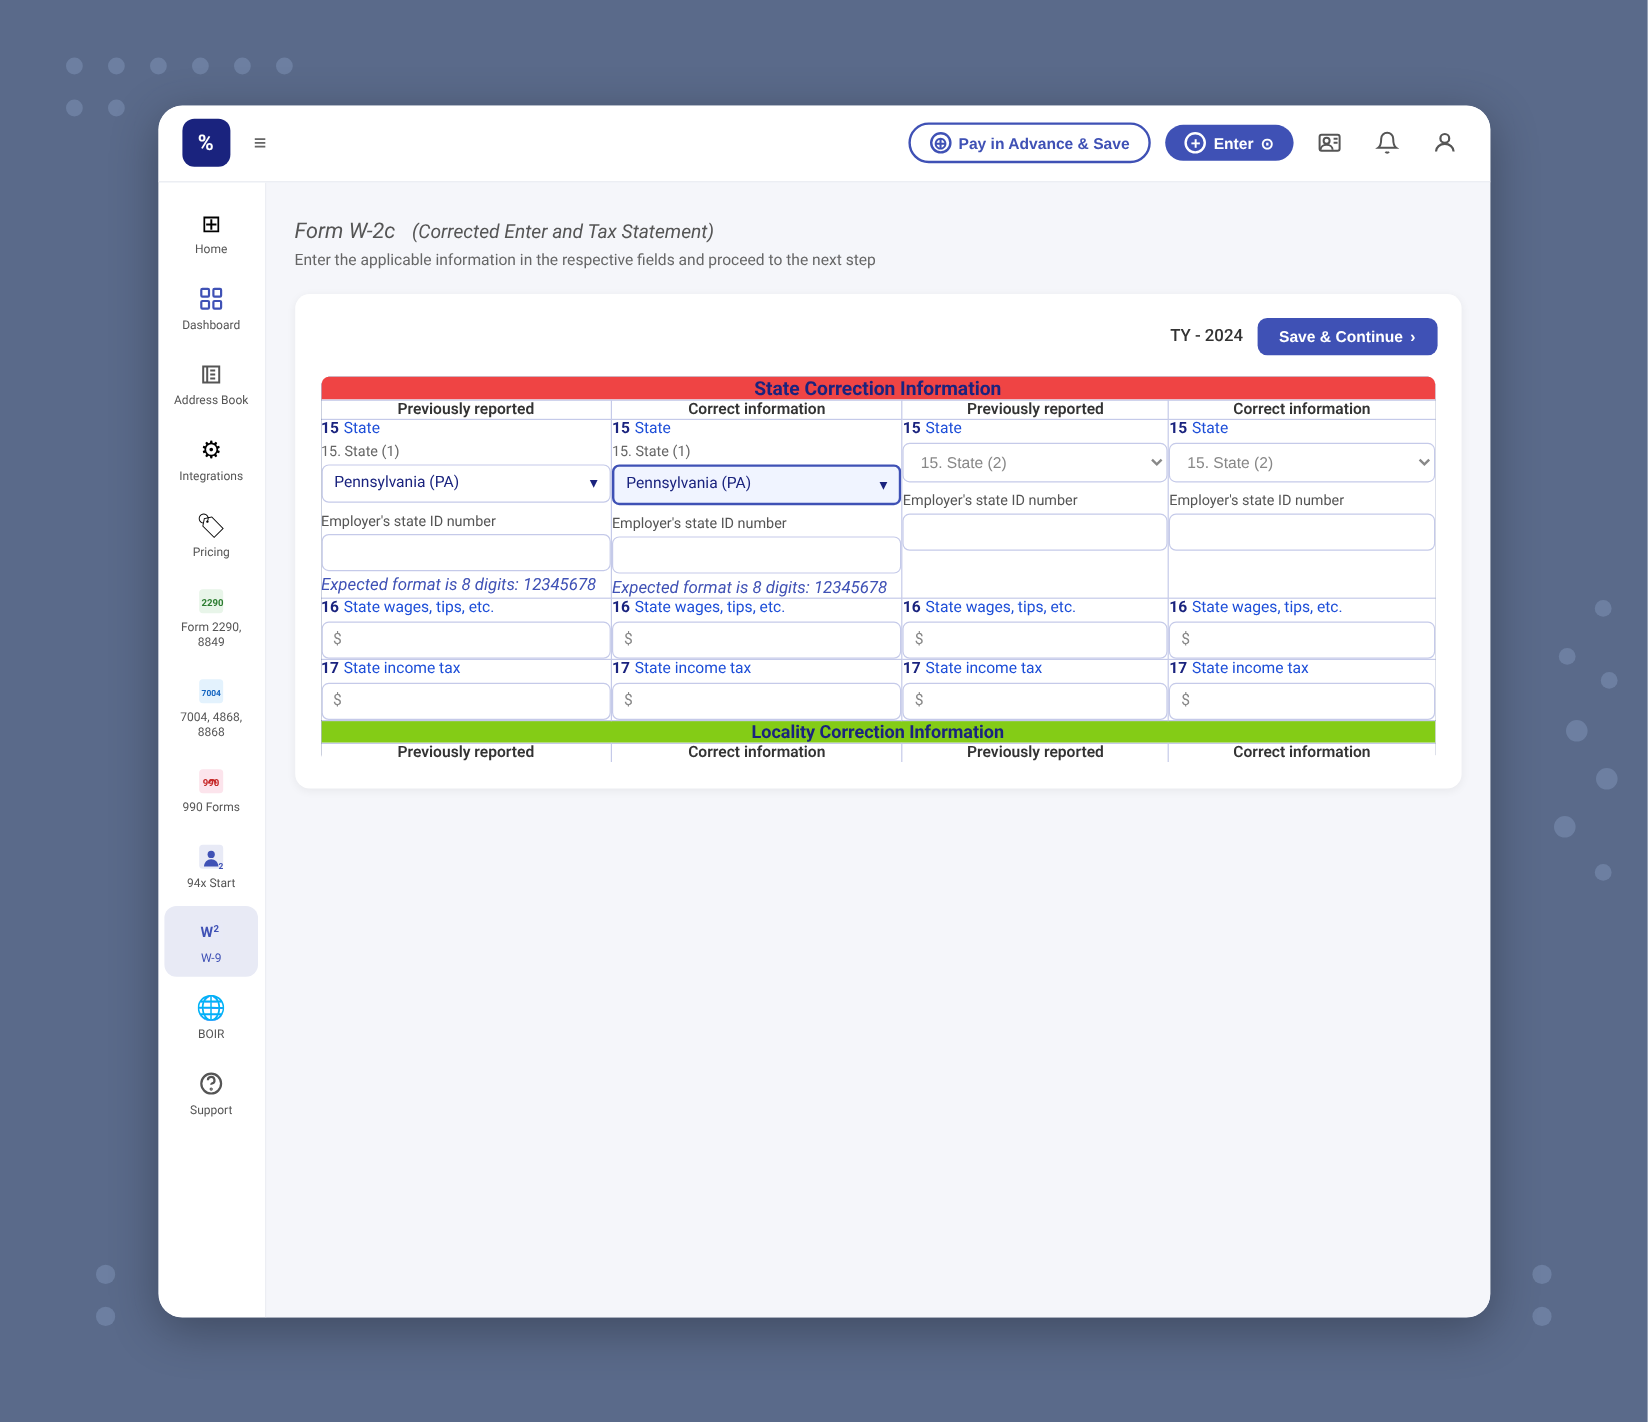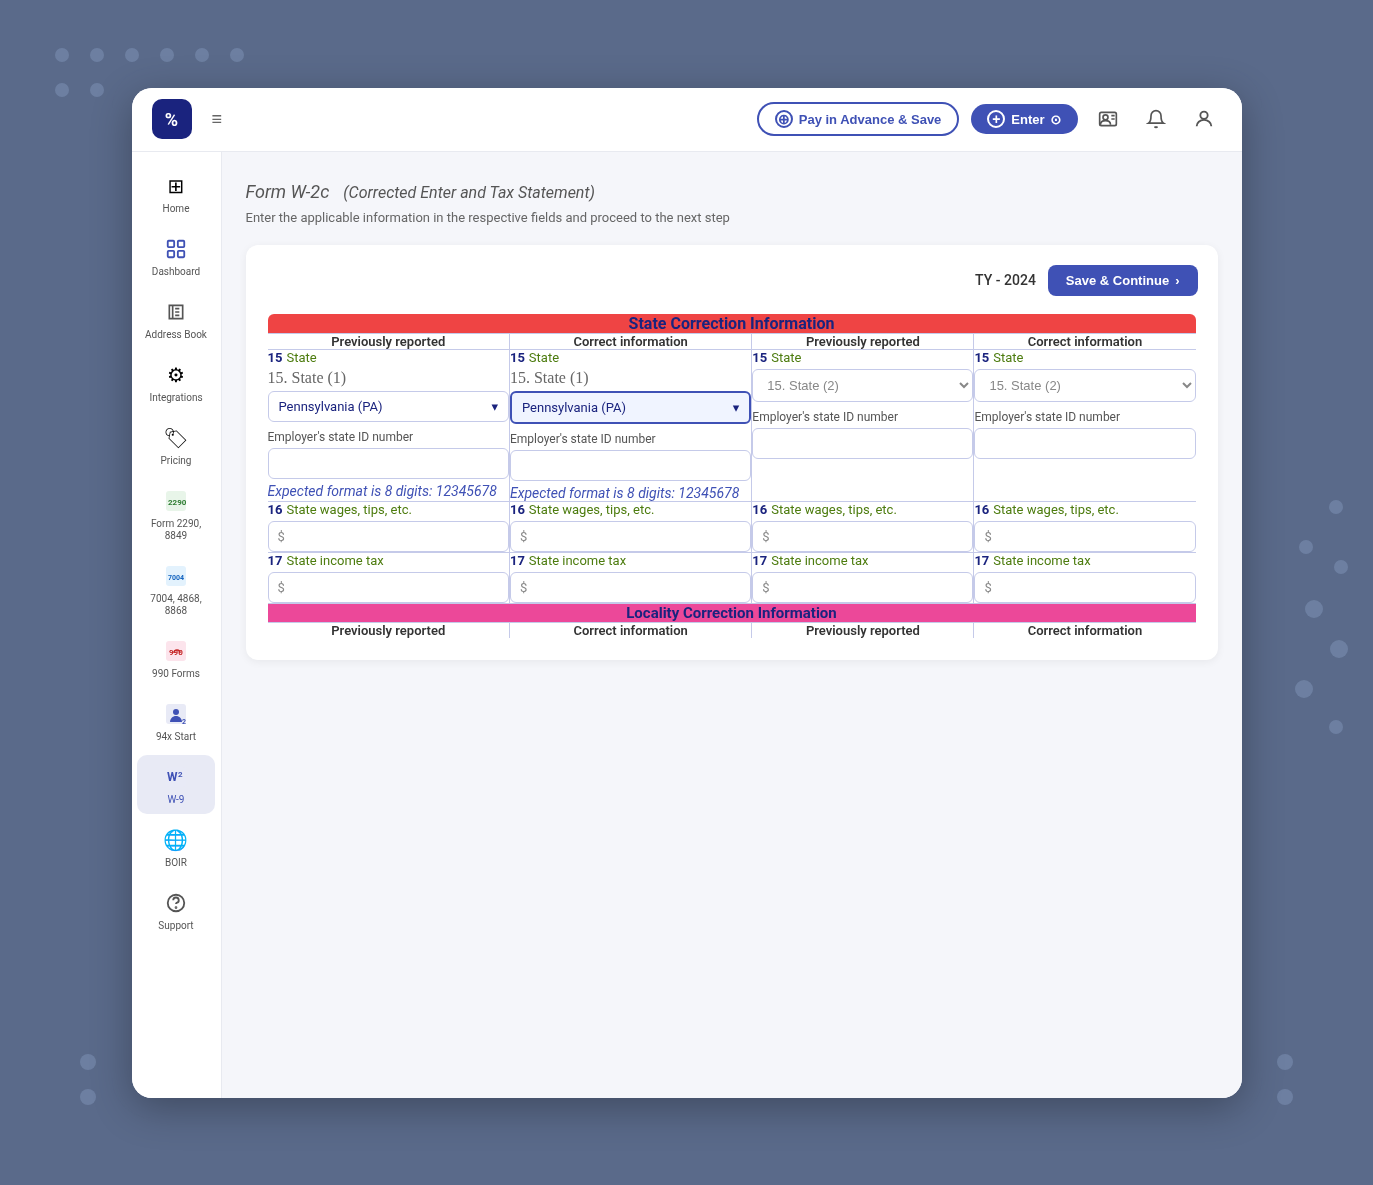--- a/index.html
+++ b/index.html
@@ -286,32 +286,31 @@
       vertical-align: top;
     }
     .field-number {
       font-size: 13px;
       font-weight: 700;
       color: #1a237e;
       margin-right: 4px;
     }
     .field-name {
       font-size: 13px;
-      color: #4d7c0f;
+      color: #1d4ed8;
     }
     .field-label-row {
       display: flex;
       align-items: center;
       margin-bottom: 4px;
     }
     .dropdown-sublabel {
-      font-size: 16px;
+      font-size: 12px;
       color: #666;
       margin-bottom: 4px;
-      font-family: Liberation Serif, serif;
     }
     .dropdown-field {
       width: 100%;
       border: 1px solid #c5cae9;
       border-radius: 6px;
       padding: 7px 10px;
       font-size: 13px;
       color: #1a237e;
       background: white;
       cursor: pointer;
@@ -348,21 +347,21 @@
       left: 10px;
       top: 50%;
       transform: translateY(-50%);
       color: #888;
       font-size: 13px;
     }
     .input-with-dollar input {
       padding-left: 22px;
     }
     .locality-section-header {
-      background: #ec4899;
+      background: #84cc16;
       text-align: center;
       font-size: 15px;
       font-weight: 700;
       color: #1a237e;
       padding: 10px;
     }
   </style>
 </head>
 <body>
 

